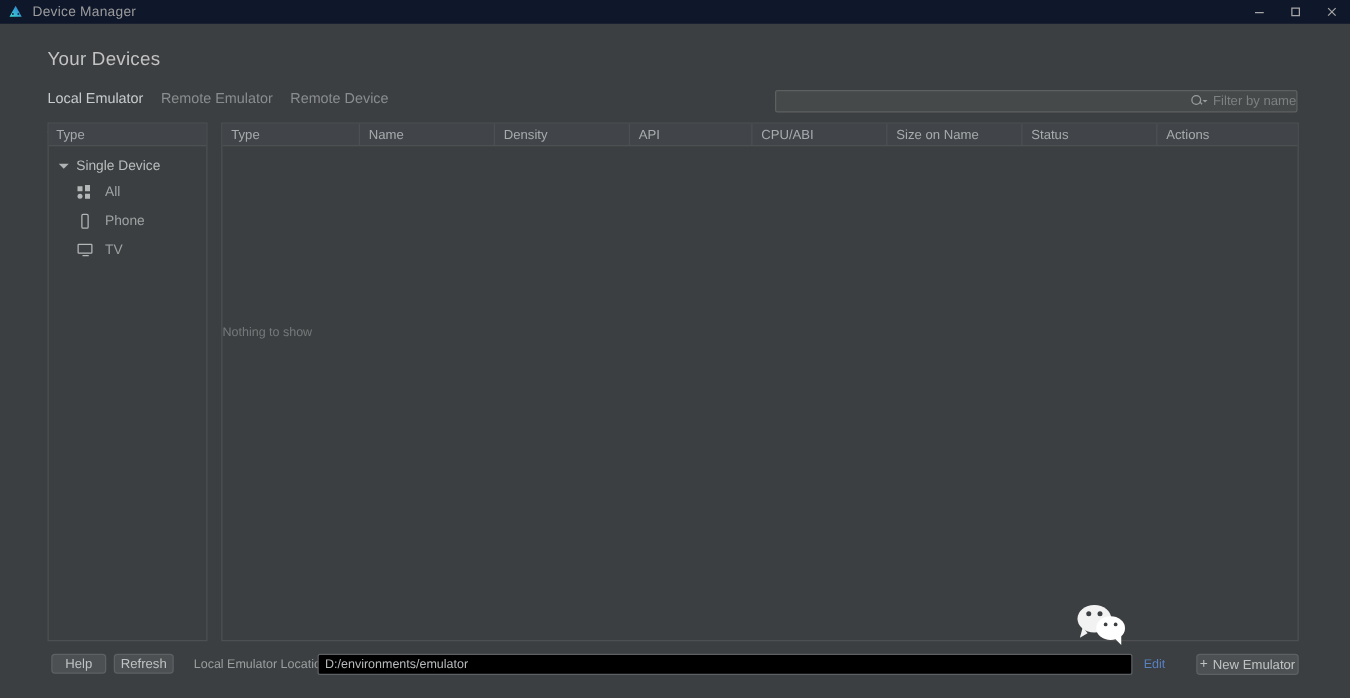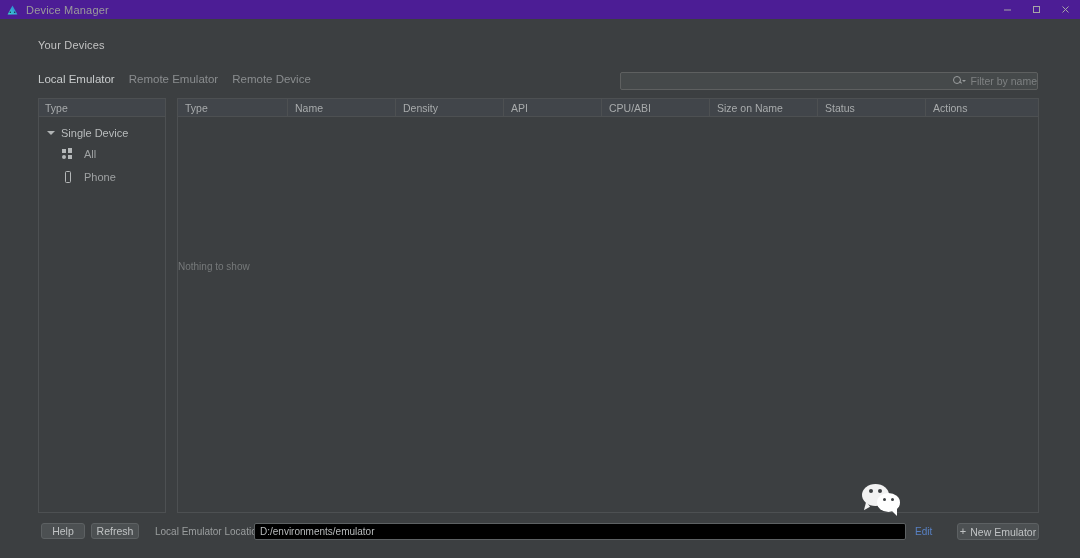--- a/index.html
+++ b/index.html
@@ -12,21 +12,21 @@
     overflow: hidden;
     font-family: "Liberation Sans", sans-serif;
     color: #bbbbbb;
     -webkit-font-smoothing: antialiased;
   }
 
   
   .titlebar {
     position: absolute; left: 0; top: 0;
     width: 1080px; height: 19px;
-    background: #4c1d95;
+    background: #0f172a;
     display: flex; align-items: center;
   }
   .app-icon {
     width: 13px; height: 13px;
     margin-left: 6px; margin-right: 7px;
     position: relative; flex: none;
   }
   .titlebar-title {
     font-size: 11px; color: #9b9b9b;
     letter-spacing: .2px;
@@ -38,21 +38,21 @@
   .win-btn {
     width: 29px; height: 19px;
     display: flex; align-items: center; justify-content: center;
     color: #a6a6a6;
   }
   .win-btn svg { display: block; }
 
   
   .page-title {
     position: absolute; left: 38px; top: 39px;
-    font-size: 11px; color: #c3c3c3; letter-spacing: .2px;
+    font-size: 15px; color: #c3c3c3; letter-spacing: .2px;
   }
 
   
   .tabs {
     position: absolute; left: 38px; top: 73px;
     display: flex; align-items: flex-end; gap: 14px;
   }
   .tab {
     font-size: 11.5px; color: #8a8d8f;
     padding-bottom: 20px;
@@ -385,20 +385,27 @@
       <span class="tree-item-label">All</span>
     </div>
 
     <div class="tree-item">
       <span class="tree-icon ic-phone">
         <span class="body"></span>
       </span>
       <span class="tree-item-label">Phone</span>
     </div>
 
+    <div class="tree-item">
+      <span class="tree-icon ic-tv">
+        <span class="screen"></span>
+          <span class="stand"></span>
+      </span>
+      <span class="tree-item-label">TV</span>
+    </div>
 
 
   </div>
 </div>
 
 <div class="table-panel">
   <div class="table-head">
     <div class="th" style="width:110px">Type</div>
     <div class="th" style="width:108px">Name</div>
     <div class="th" style="width:108px">Density</div>

